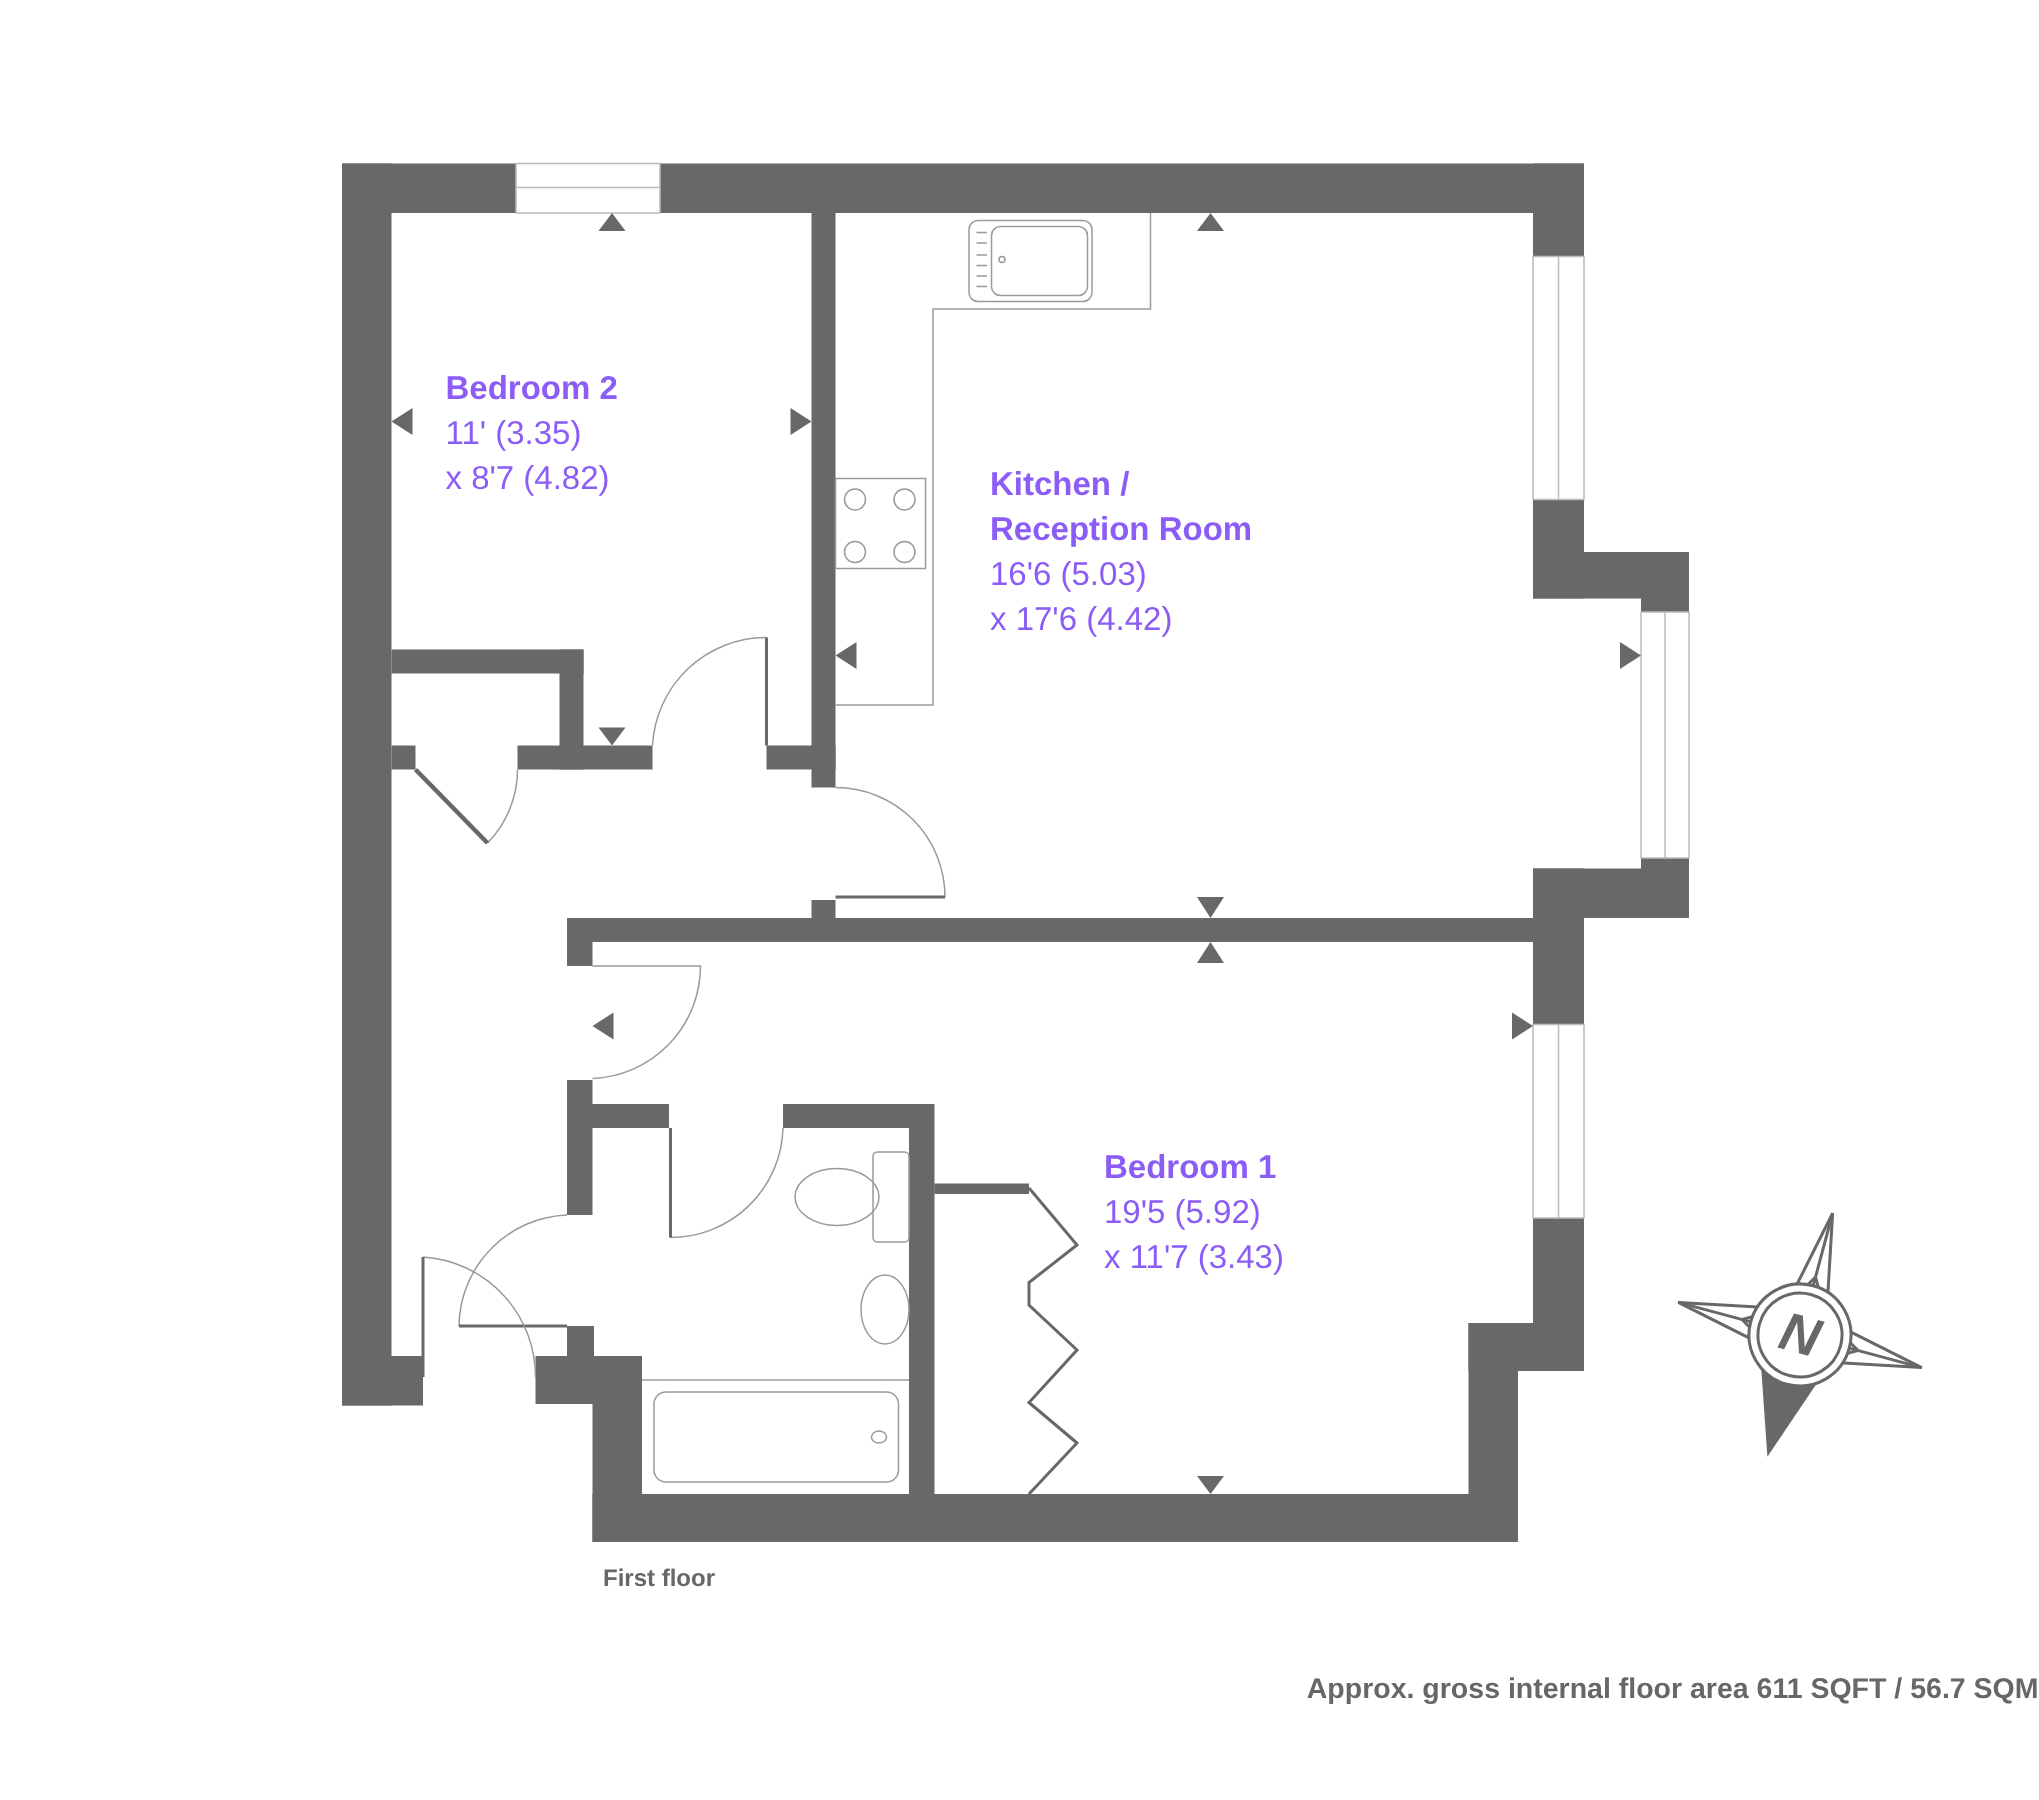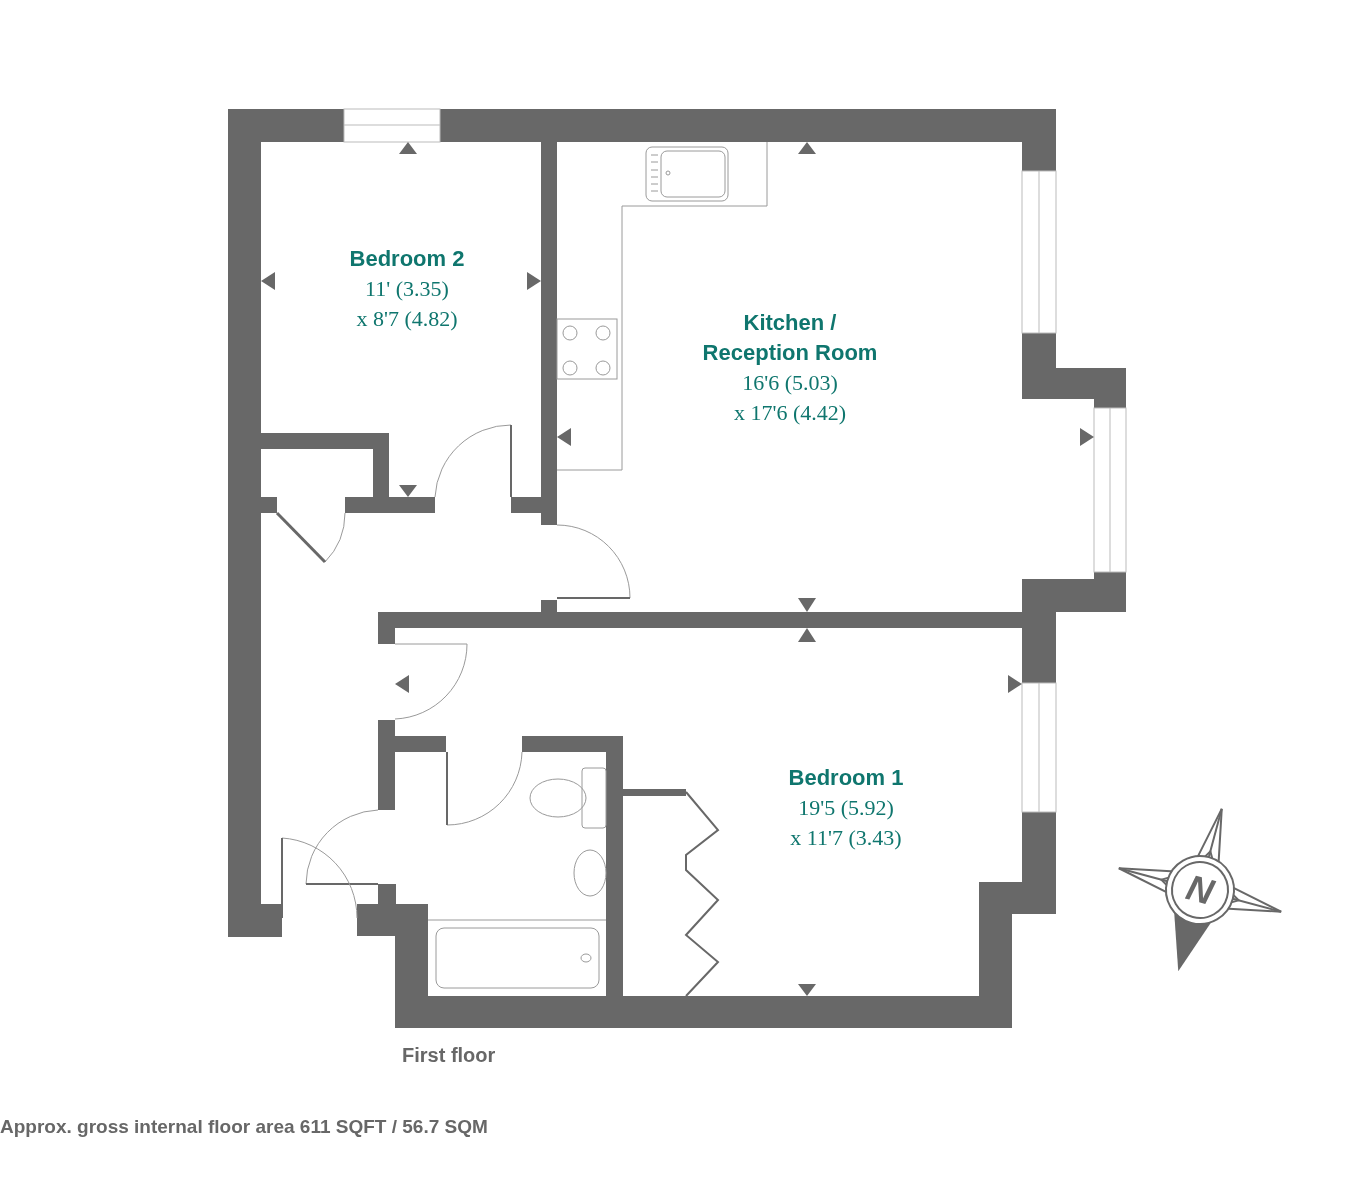--- a/index.html
+++ b/index.html
@@ -1,22 +1,22 @@
 <!DOCTYPE html>
 <html><head>
 <meta charset="utf-8">
 <style>
   html, body { margin: 0; padding: 0; background: #ffffff; }
   body { width: 1359px; height: 1200px; position: relative; overflow: hidden; font-family: "Liberation Sans", sans-serif; }
   #plan { position: absolute; left: 0; top: 0; }
-  .label { position: absolute; text-align: center; color: #0f766e; font-family: "Liberation Sans", sans-serif; line-height: 30px; font-size: 22px; }
+  .label { position: absolute; color: #8b5cf6; font-family: "Liberation Sans", sans-serif; line-height: 30px; font-size: 22px; }
   .label .name { font-weight: bold; display: block; }
-  .label .dim { display: block; font-family: Liberation Serif, serif; }
-  .floor-title { position: absolute; left: 402px; top: 1044px; font-size: 20px; font-weight: bold; color: #676767; }
-  .footer { position: absolute; left: 0; width: 1359px; top: 1114px; text-align: left; color: #676767; font-weight: bold; font-size: 19px; line-height: 26px; }
+  .label .dim { display: block; }
+  .floor-title { position: absolute; left: 402px; top: 1044px; font-size: 16px; font-weight: bold; color: #676767; }
+  .footer { position: absolute; left: 0; width: 1359px; top: 1114px; text-align: right; color: #676767; font-weight: bold; font-size: 19px; line-height: 26px; }
   .footer div { white-space: nowrap; }
 </style>
 </head>
 <body>
 
 <svg id="plan" width="1359" height="1200" viewBox="0 0 1359 1200" xmlns="http://www.w3.org/2000/svg">
   <g fill="#686868" stroke="none">
 
     <rect x="228" y="109" width="116" height="33"></rect>
     <rect x="440" y="109" width="616" height="33"></rect>

